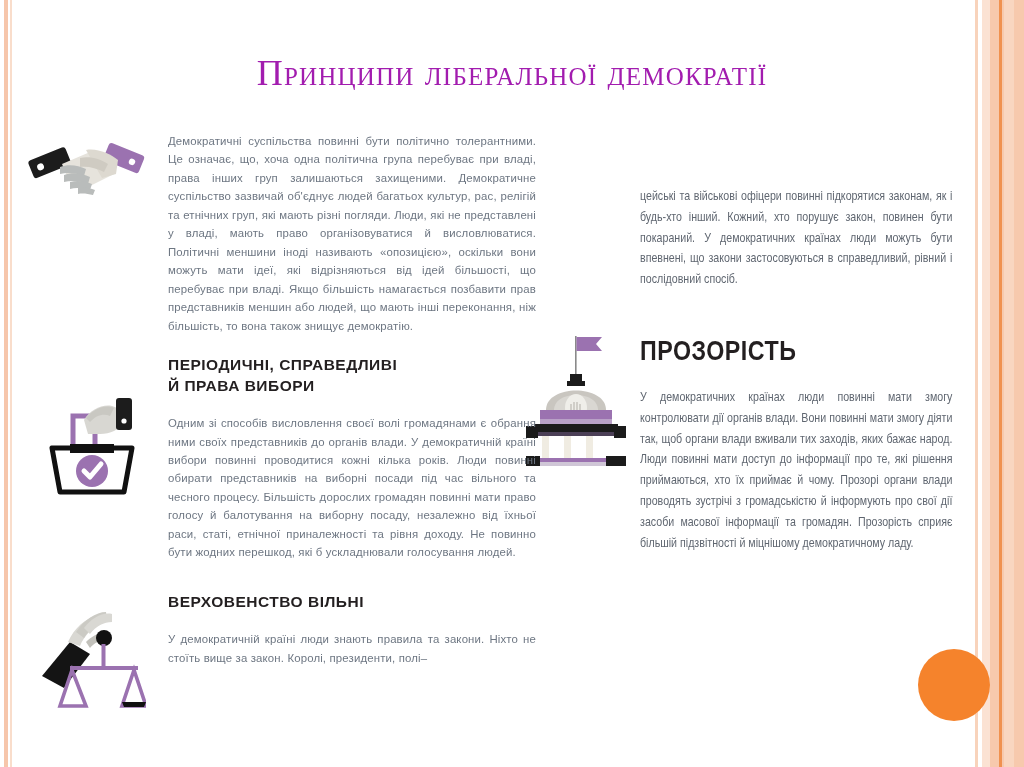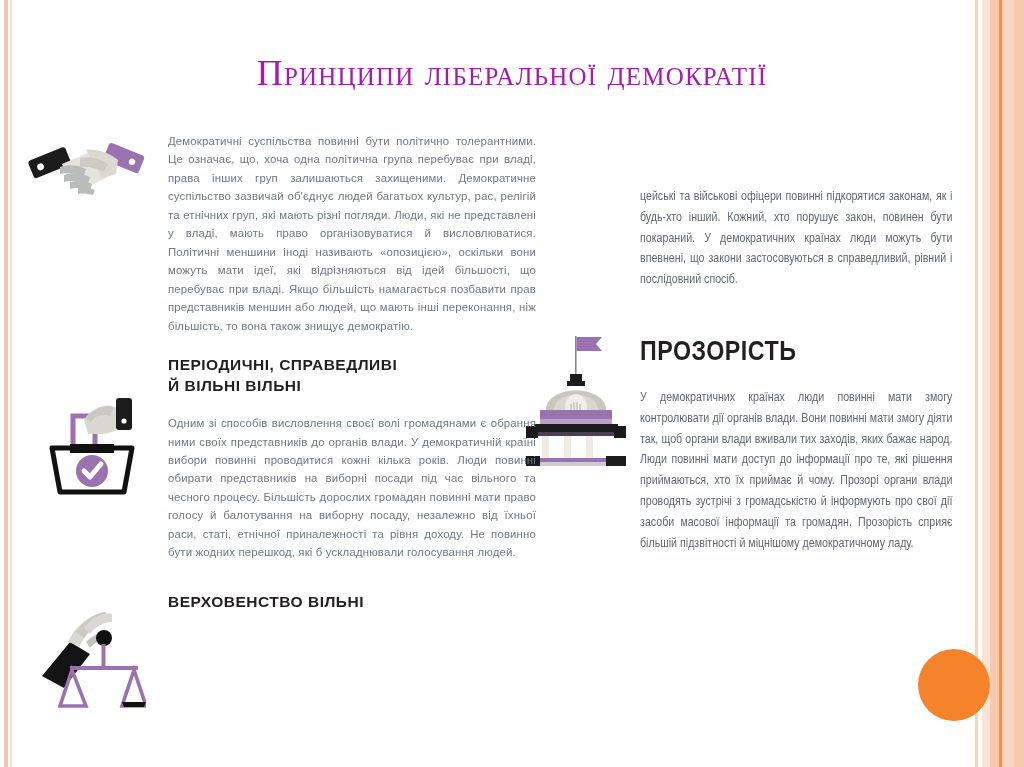--- a/index.html
+++ b/index.html
@@ -240,27 +240,28 @@
 
   <div class="col-left">
 
     <div class="block">
       <p class="body-left">Демократичні суспільства повинні бути політично толерантними. Це означає, що, хоча одна політична група перебуває при владі, права інших груп залишаються захищеними. Демократичне суспільство зазвичай об'єднує людей багатьох культур, рас, релігій та етнічних груп, які мають різні погляди. Люди, які не представлені у владі, мають право організовуватися й висловлюватися. Політичні меншини іноді називають «опозицією», оскільки вони можуть мати ідеї, які відрізняються від ідей більшості, що перебуває при владі. Якщо більшість намагається позбавити прав представників меншин або людей, що мають інші переконання, ніж більшість, то вона також знищує демократію.</p>
     </div>
 
     <div class="block" style="margin-top:20px;">
       <h2 class="h-left">
         <span>ПЕРІОДИЧНІ, СПРАВЕДЛИВІ</span><br>
-        <span>Й ВІЛЬНІ ВІЛЬНІ</span>
+        <span>Й ПРАВА ВИБОРИ</span>
       </h2>
       <p class="body-left">Одним зі способів висловлення своєї волі громадянами є обрання ними своїх представників до органів влади. У демократичній країні вибори повинні проводитися кожні кілька років. Люди повинні обирати представників на виборні посади під час вільного та чесного процесу. Більшість дорослих громадян повинні мати право голосу й балотування на виборну посаду, незалежно від їхньої раси, статі, етнічної приналежності та рівня доходу. Не повинно бути жодних перешкод, які б ускладнювали голосування людей.</p>
     </div>
 
     <div class="block" style="margin-top:30px;">
       <h2 class="h-left">ВЕРХОВЕНСТВО ВІЛЬНІ</h2>
+      <p class="body-left">У демократичній країні люди знають правила та закони. Ніхто не стоїть вище за закон. Королі, президенти, полі–</p>
     </div>
 
   </div>
 
   <div class="col-right">
 
     <p class="body-right">цейські та військові офіцери повинні підкорятися законам, як і будь-хто інший. Кожний, хто порушує закон, повинен бути покараний. У демократичних країнах люди можуть бути впевнені, що закони застосовуються в справедливий, рівний і послідовний спосіб.</p>
 
     <div class="block" style="margin-top:46px;">
       <h2 class="h-right">ПРОЗОРІСТЬ</h2>

